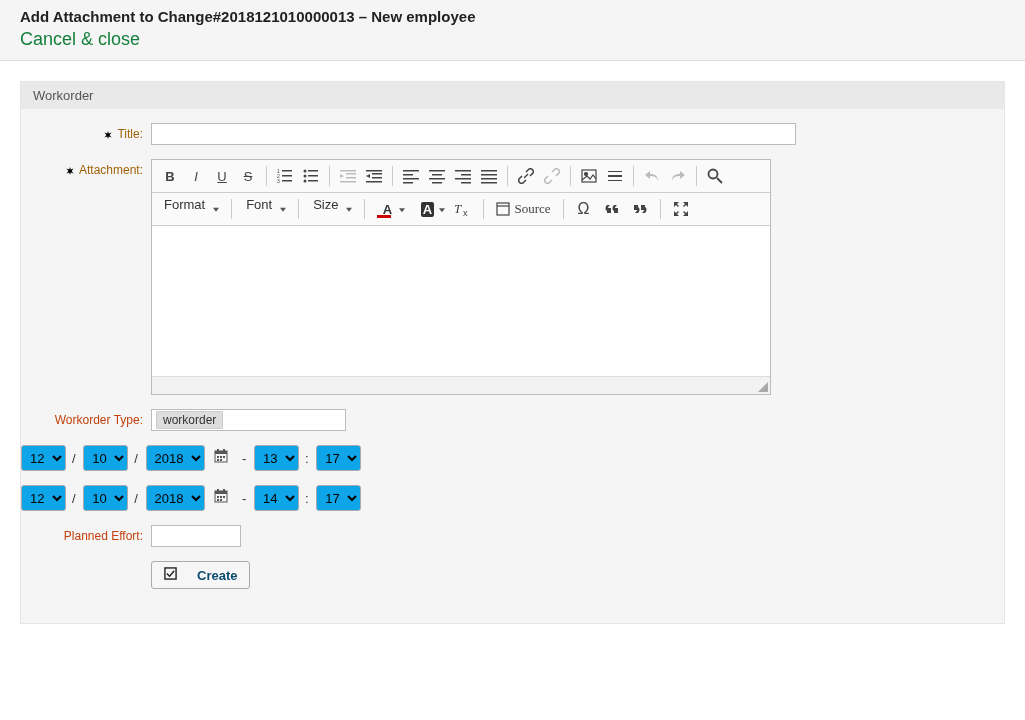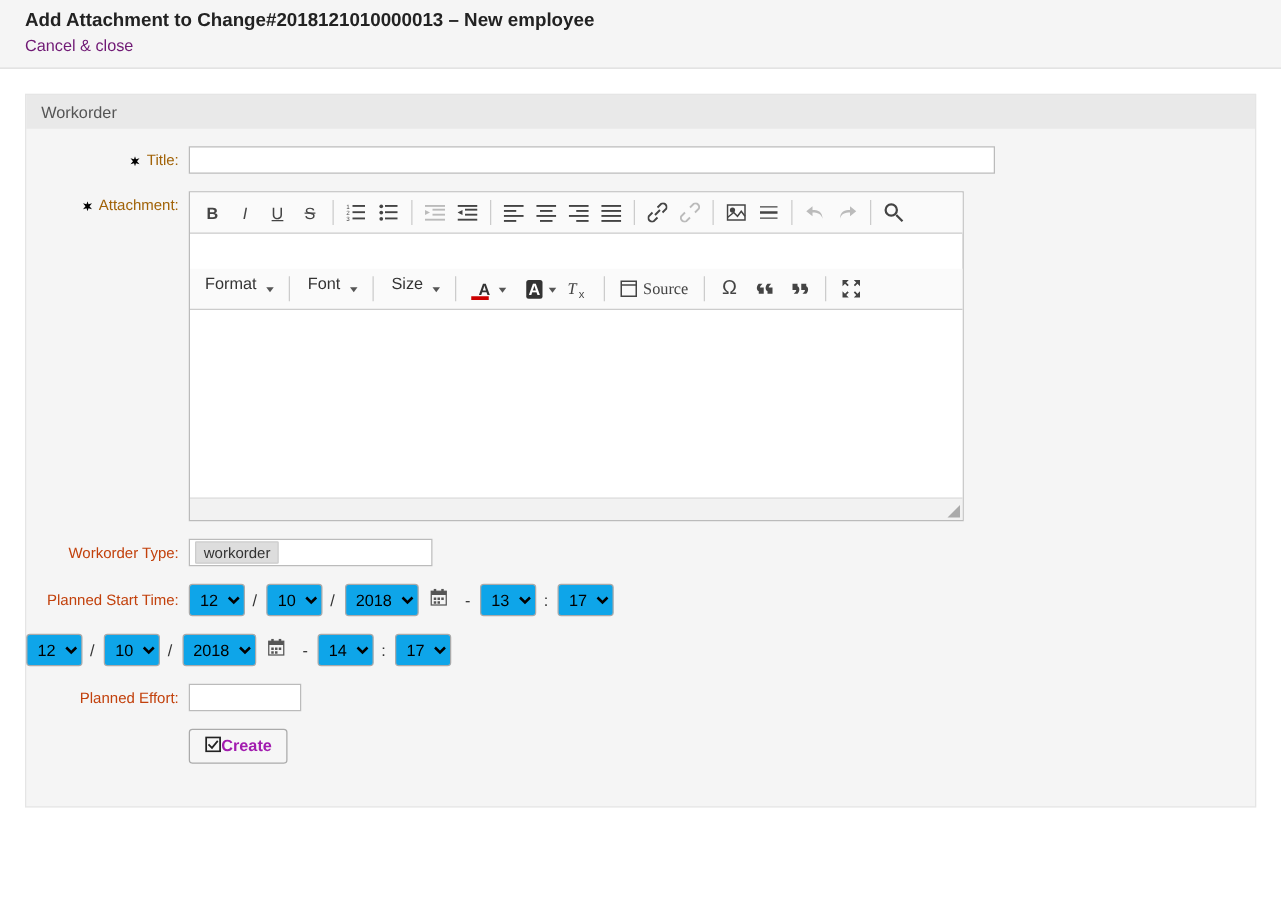--- a/index.html
+++ b/index.html
@@ -15,22 +15,22 @@
     border-bottom: 1px solid #ddd;
     padding: 8px 20px 10px;
   }
   .header-title {
     font-weight: bold;
     font-size: 15px;
     color: #222;
     margin-bottom: 4px;
   }
   .header-link {
-    color: #701a75;
-    font-size: 13px;
+    color: #15803d;
+    font-size: 18px;
     cursor: pointer;
   }
   .panel {
     margin: 20px;
     background: #f5f5f5;
     border: 1px solid #e5e5e5;
   }
   .panel-head {
     background: #e9e9e9;
     padding: 6px 12px;
@@ -87,21 +87,20 @@
     align-items:center;
     gap:2px;
   }
   .toolbar-row2 {
     background: #fafafa;
     border-bottom: 1px solid #ccc;
     padding: 4px 6px;
     display:flex;
     align-items:center;
     gap:4px;
-    margin-top:28px;
   }
   .tbtn {
     width: 24px;
     height: 24px;
     display: inline-flex;
     align-items: center;
     justify-content: center;
     color: #444;
     cursor: pointer;
     border-radius: 2px;
@@ -181,22 +180,22 @@
   
   .attach-box{
     width:620px; border:1px solid #ccc; background:#f0f0f0;
     text-align:center; padding:10px 0 12px; color:#888; font-size:13px;
     cursor:pointer;
   }
   .attach-box svg{ display:block; margin:0 auto 4px; }
   
   .create-btn{
     border:1px solid #aaa; background:#f6f6f6; padding:5px 12px;
-    font-size:13px; font-weight:bold; color:#a21caf; border-radius:3px;
-    cursor:pointer; display:inline-flex; align-items:flex-start; gap:0;
+    font-size:13px; font-weight:bold; color:#0c4a6e; border-radius:3px;
+    cursor:pointer; display:inline-flex; align-items:center; gap:20px;
   }
   .two-line-label { line-height:1.6; }
 </style>
 </head>
 <body>
 
 <div class="header">
   <div class="header-title">Add Attachment to Change#2018121010000013 – New employee</div>
   <span class="header-link">Cancel &amp; close</span>
 </div>
@@ -440,21 +439,20 @@
     <div class="form-row">
       <div class="label-col">Workorder Type:</div>
       <div class="field-col">
         <div class="tag-input">
           <span class="tag">workorder</span>
         </div>
       </div>
     </div>
 
     <div class="form-row">
-      <div class="label-col two-line-label">Planned Start Time:</div>
       <div class="field-col">
         <select class="dt-sel"><option>12</option></select><span class="dt-sep">/</span>
         <select class="dt-sel"><option>10</option></select><span class="dt-sep">/</span>
         <select class="dt-sel"><option>2018</option></select>
         <span class="cal-icon">
           <svg width="14" height="14" viewBox="0 0 14 14" fill="#555">
               <rect x="1" y="2" width="12" height="11" fill="none" stroke="#555"></rect>
               <rect x="1" y="2" width="12" height="3"></rect>
               <rect x="3" y="0" width="2" height="3"></rect>
               <rect x="9" y="0" width="2" height="3"></rect>

